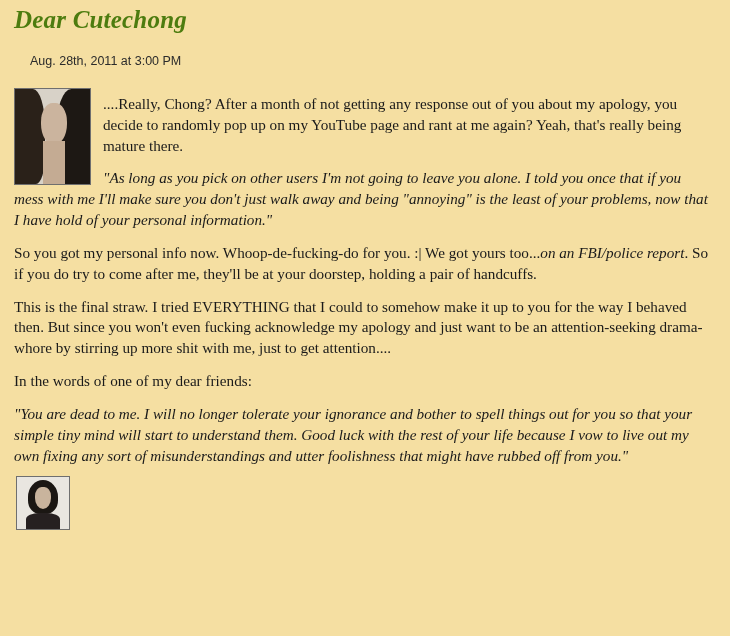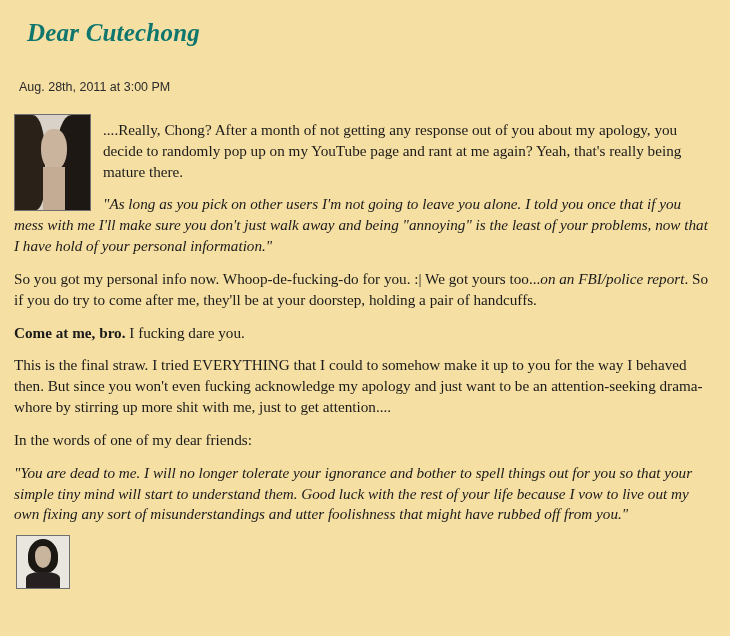--- a/index.html
+++ b/index.html
@@ -15,32 +15,32 @@
     overflow: hidden;
   }
   .page {
     position: relative;
     width: 730px;
     height: 636px;
     box-sizing: border-box;
     padding: 0;
   }
   .post-title {
-    margin: 13px;
+    margin: 0;
     padding: 6px 0 0 14px;
     font-family: "Liberation Serif", serif;
     font-size: 25px;
     font-weight: bold;
     font-style: italic;
-    color: #0f766e;
+    color: #4d7c0f;
     letter-spacing: 0.2px;
   }
   .post-date {
     margin: 0;
-    padding: 20px 0 0 19px;
+    padding: 20px 0 0 30px;
     font-family: "Liberation Sans", sans-serif;
     font-size: 12.5px;
     color: #2b2b2b;
   }
   .body-wrap {
     padding: 18px 18px 0 14px;
     font-size: 15.2px;
     line-height: 1.37;
   }
   .avatar-main {
@@ -168,23 +168,20 @@
     <div class="update-head"></div>
 
     <p class="para">....Really, Chong? After a month of not getting any response out of you about my apology, you decide to randomly pop up on my YouTube page and rant at me again? Yeah, that's really being mature there.</p>
 
     <p class="quote-block">"As long as you pick on other users I'm not going to leave you alone. I told you once that if you mess with me I'll make sure you don't just walk away and being "annoying" is the least of your problems, now that I have hold of your personal information."</p>
 
     <p class="para">
       <span>So you got my personal info now. Whoop-de-fucking-do for you. :| We got yours too...</span><em class="italic">on an FBI/police report</em><span>. So if you do try to come after me, they'll be at your doorstep, holding a pair of handcuffs.</span>
     </p>
 
-    <p class="para">
-      <span class="strong">Come at me, bro.</span><span> I fucking dare you.</span>
-    </p>
 
     <p class="para">This is the final straw. I tried EVERYTHING that I could to somehow make it up to you for the way I behaved then. But since you won't even fucking acknowledge my apology and just want to be an attention-seeking drama-whore by stirring up more shit with me, just to get attention....</p>
 
 
     <p class="para">In the words of one of my dear friends:</p>
 
     <p class="friend-quote">"You are dead to me. I will no longer tolerate your ignorance and bother to spell things out for you so that your simple tiny mind will start to understand them. Good luck with the rest of your life because I vow to live out my own fixing any sort of misunderstandings and utter foolishness that might have rubbed off from you."</p>
 
     <div class="avatar-small">
       <div class="s-hair"></div>

